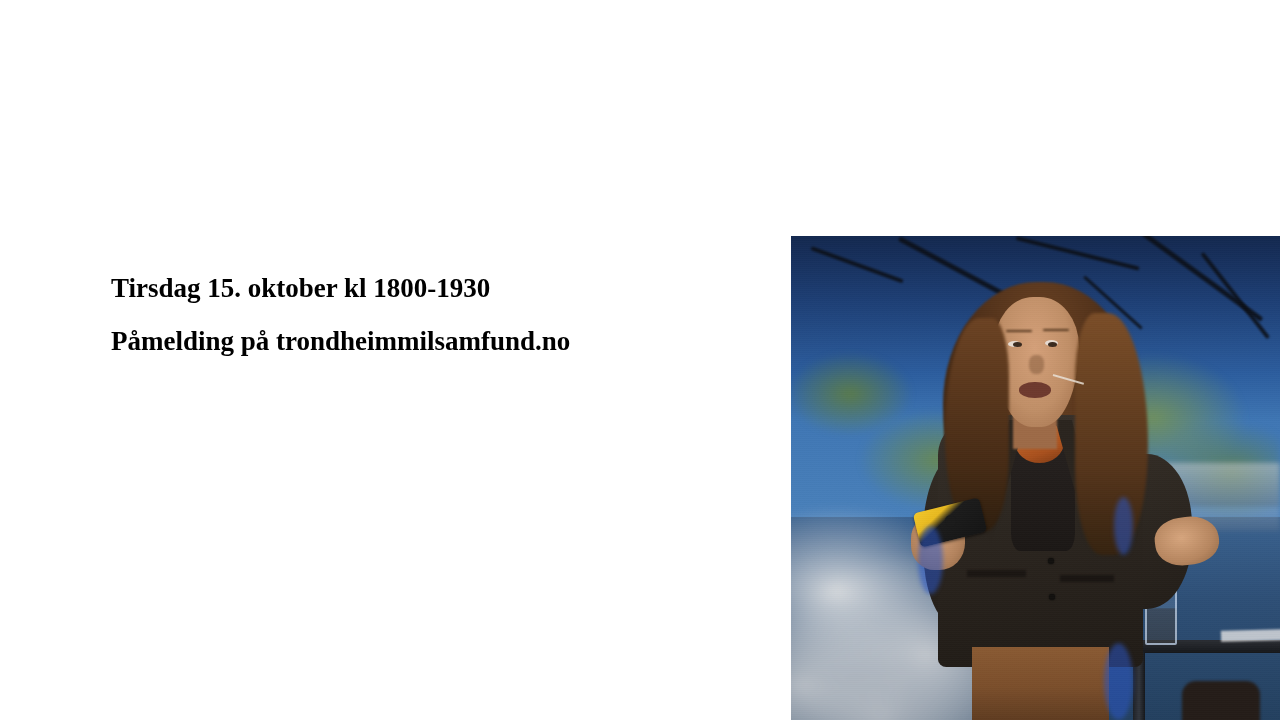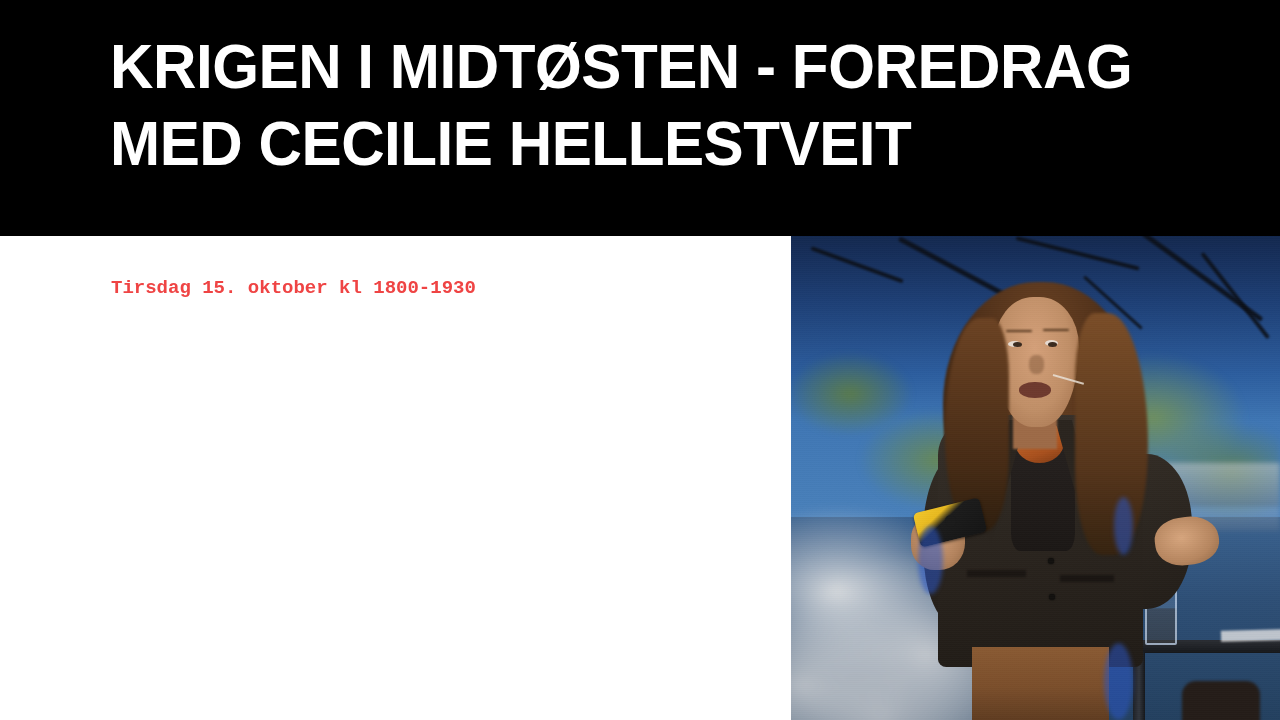--- a/index.html
+++ b/index.html
@@ -38,24 +38,24 @@
     white-space:pre-line;
   }
 
   
   .body-col {
     position:absolute;
     left:111px; top:272px;
     width:570px;
   }
   .para {
-    color:#ef4444;
-    font-family:Liberation Mono, monospace;
+    color:#000000;
+    font-family:Liberation Serif, serif;
     font-weight:bold;
-    font-size:19px;
+    font-size:27px;
     line-height:32.5px;
     white-space:pre-line;
     margin-bottom:20px;
   }
   .para:last-child { margin-bottom:0; }
 
   
   .photo {
     position:absolute;
     left:791px; top:236px;
@@ -261,27 +261,24 @@
     position:absolute; inset:0;
     background:repeating-linear-gradient(0deg, rgba(255,255,255,.012) 0 1px, rgba(0,0,0,.012) 1px 2px);
     pointer-events:none;
   }
 </style>
 </head>
 <body>
 
 <div class="slide">
 
-  <div class="header-band">
-    <div class="slide-title">KRIGEN I MIDTØSTEN - FOREDRAG
-MED CECILIE HELLESTVEIT</div>
-  </div>
 
   <div class="body-col">
     <div class="para">Tirsdag 15. oktober kl 1800-1930</div>
+    <div class="para">Påmelding på trondheimmilsamfund.no</div>
   </div>
 
   <div class="photo">
     <div class="photo-inner">
 
       <div class="bg-sky"></div>
       <div class="bg-lower"></div>
       <div class="trees"></div>
 
       <div class="bldg" style="left:63%; top:47%; width:37%; height:9%;"></div>

